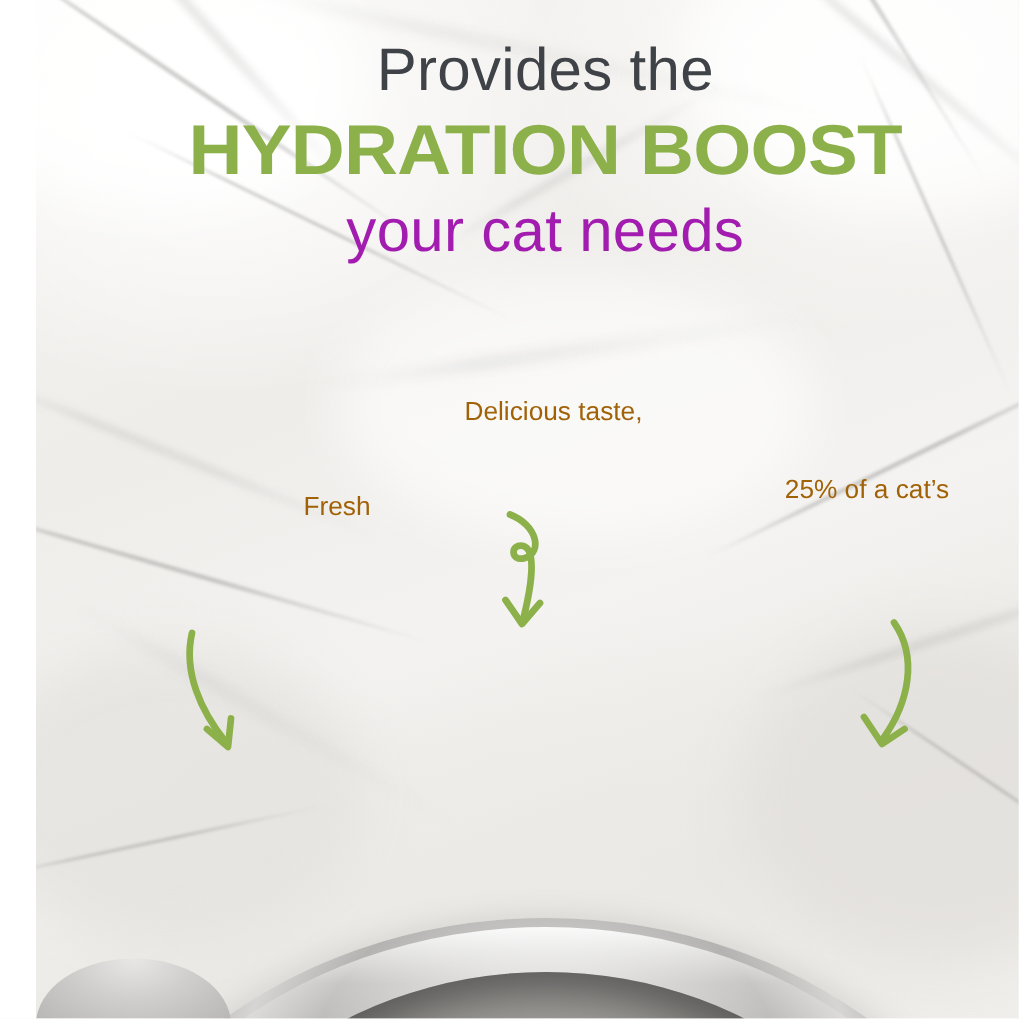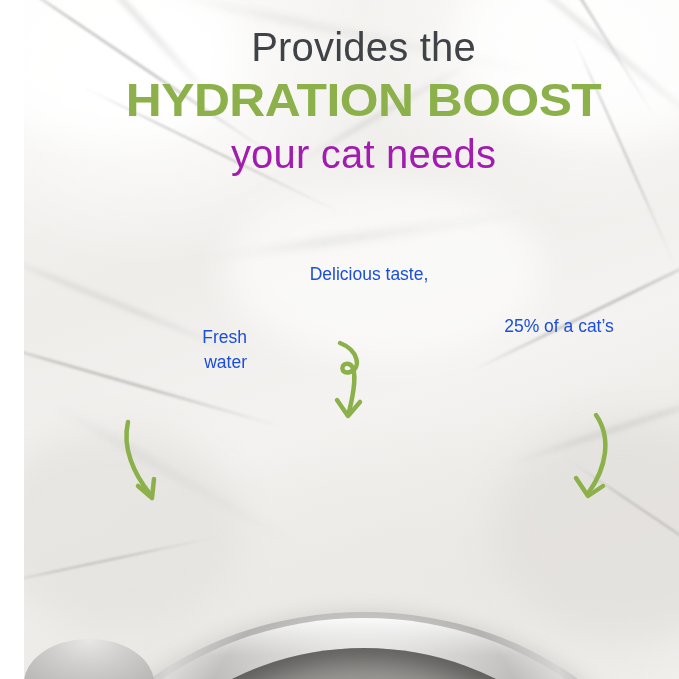--- a/index.html
+++ b/index.html
@@ -79,28 +79,28 @@
     line-height: 48px;
     font-weight: 400;
     letter-spacing: 0.2px;
     color: #a21caf;
     margin-top: 2px;
   }
 
   
   .callout {
     position: absolute;
-    color: #1d4ed8;
+    color: #a16207;
     font-size: 17.5px;
     line-height: 25px;
     font-weight: 400;
   }
   .callout.left   { left: 73px;  top: 325px;  width: 150px; text-align: right; }
   .callout.center { left: 250px; top: 262px;  width: 190px; text-align: center; }
-  .callout.right  { left: 455px; top: 314px;  width: 160px; text-align: center; }
+  .callout.right  { left: 474px; top: 314px;  width: 160px; text-align: center; }
 
   .arrow-svg { position: absolute; overflow: visible; }
   .arrow-left   { left: 92px;  top: 418px; }
   .arrow-center { left: 300px; top: 340px; }
   .arrow-right  { left: 532px; top: 412px; }
 
   
   .bowl-wrap {
     position: absolute;
     left: 0; right: 0; bottom: 0;
@@ -192,21 +192,20 @@
   <div class="vein soft" style="left:250px; top:110px; width:220px; height:5px; transform:rotate(-30deg);"></div>
 
   <div class="headline">
     <div class="l1">Provides the</div>
     <div class="l2">HYDRATION BOOST</div>
     <div class="l3">your cat needs</div>
   </div>
 
   <div class="callout left">
     <div>Fresh</div>
-    <div>water</div>
   </div>
   <svg class="arrow-svg arrow-left" width="70" height="100" viewBox="0 0 70 100">
     <path d="M12 4 C 6 30, 18 56, 34 76" fill="none" stroke="#8cb14a" stroke-width="4.5" stroke-linecap="round"></path>
     <path d="M22 68 L 36 80 L 38 61" fill="none" stroke="#8cb14a" stroke-width="4.5" stroke-linecap="round" stroke-linejoin="round"></path>
   </svg>
 
   <div class="callout center">
     <div>Delicious taste,</div>
   </div>
   <svg class="arrow-svg arrow-center" width="60" height="100" viewBox="0 0 60 100">

